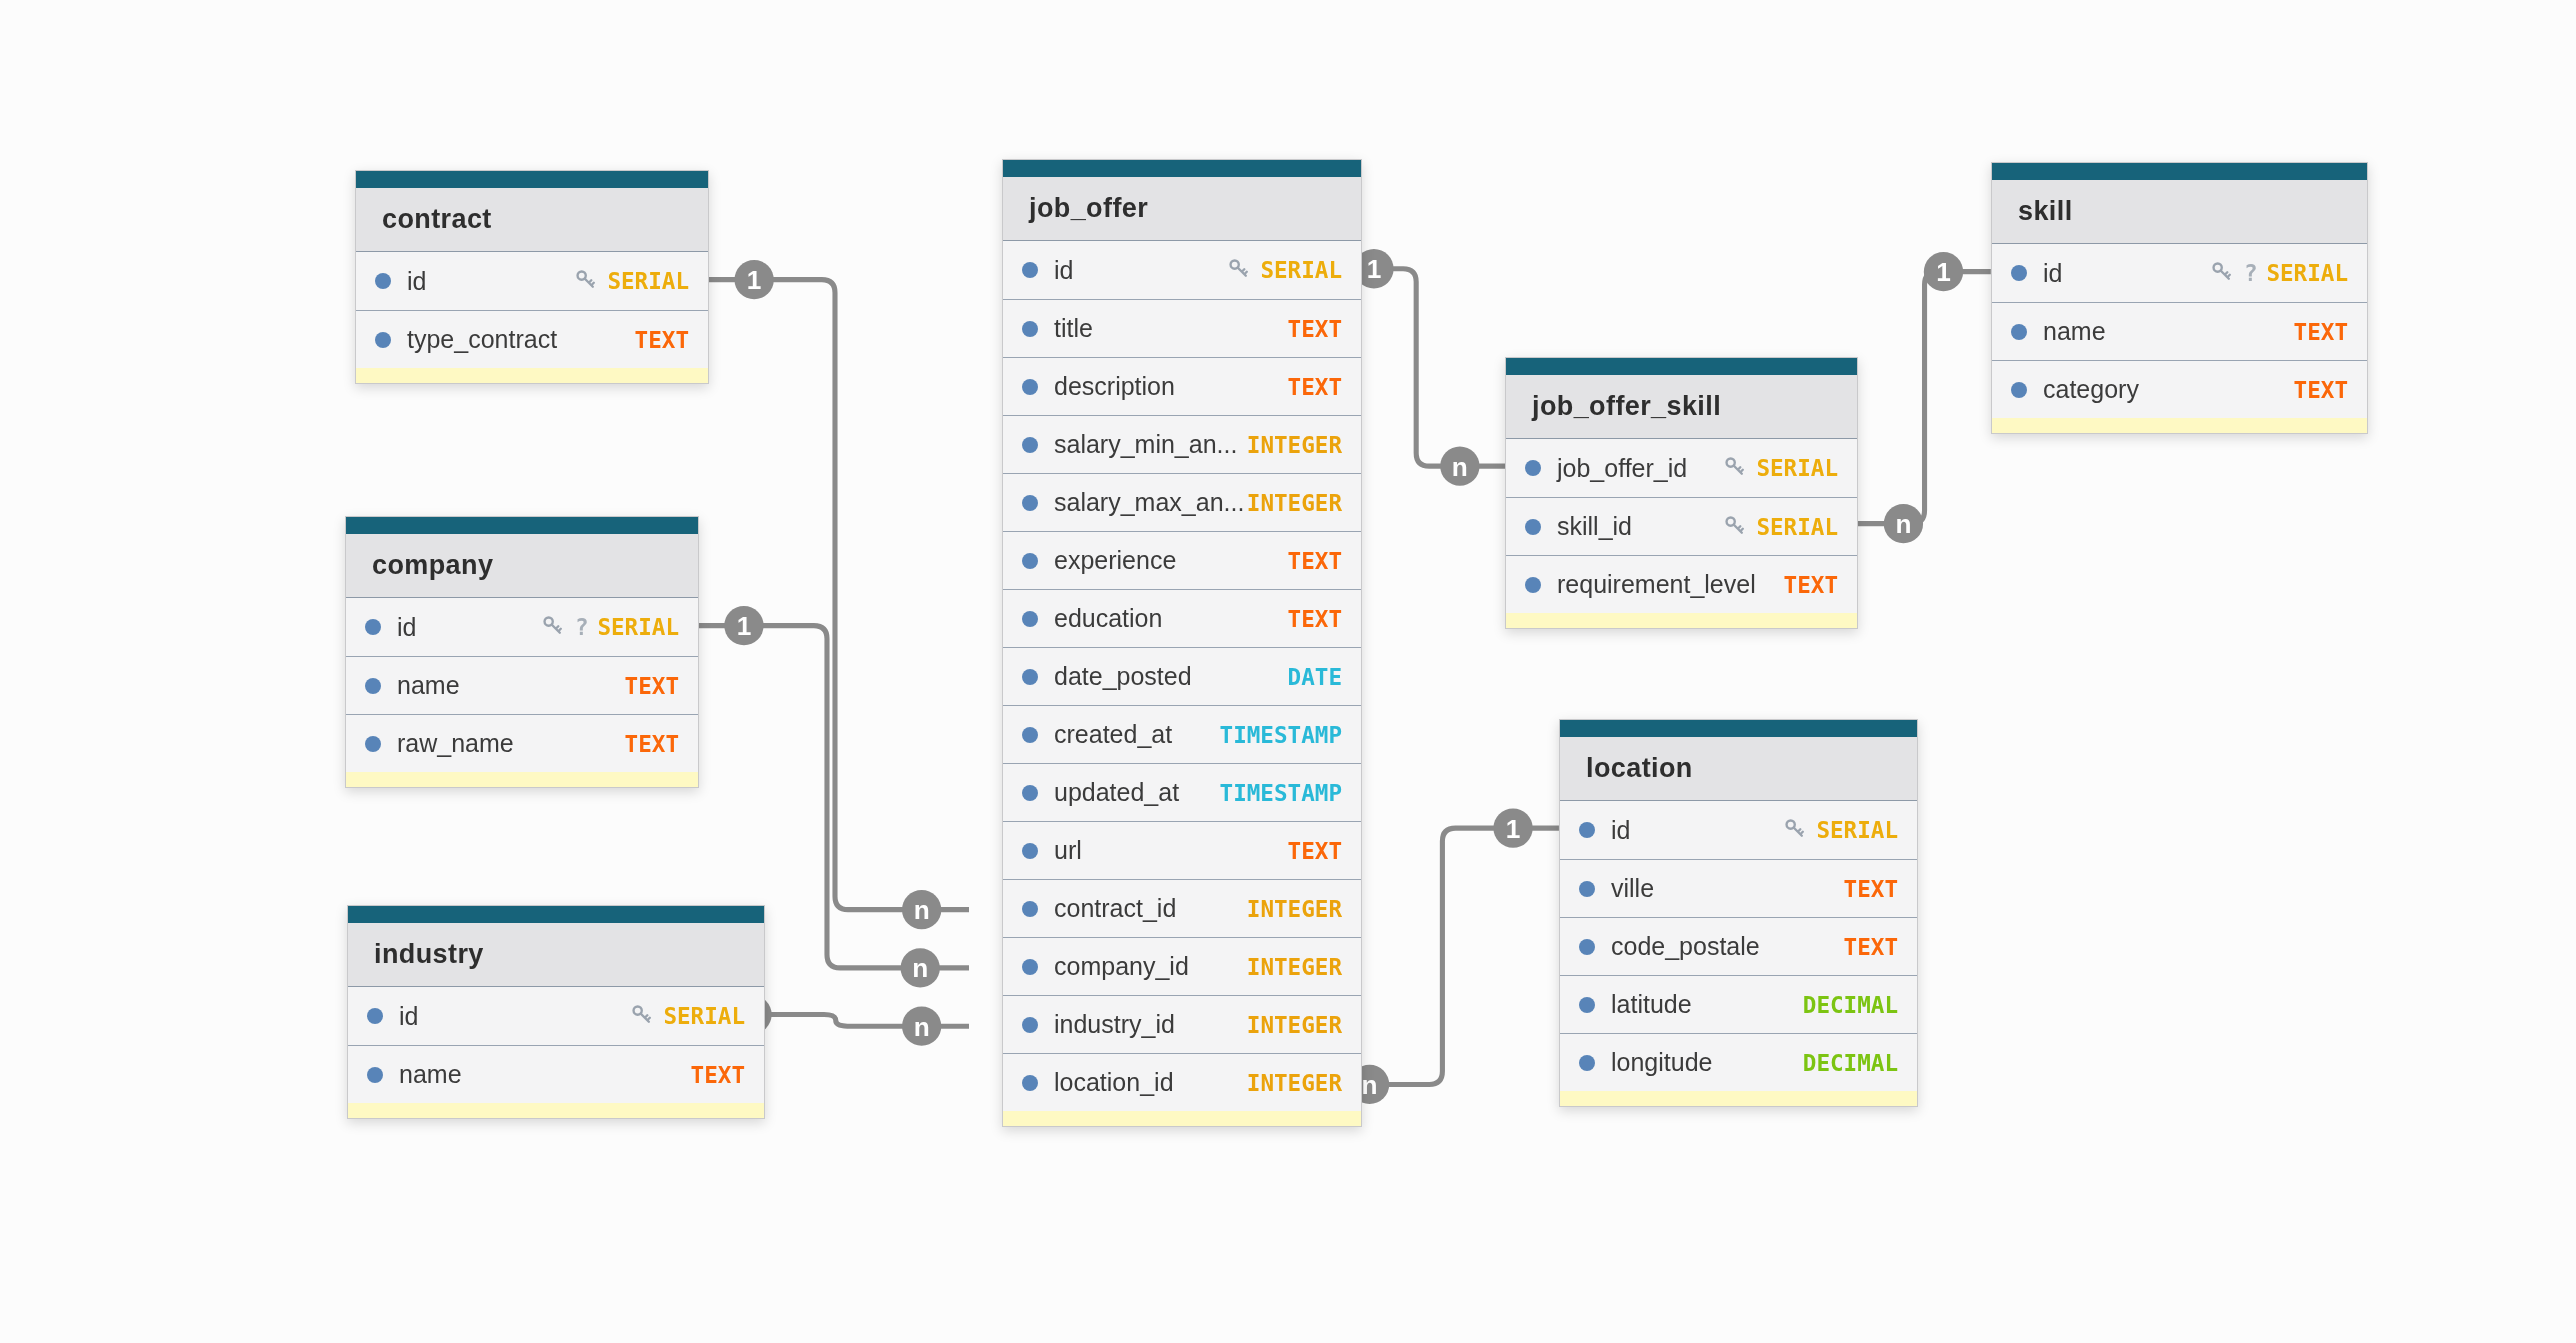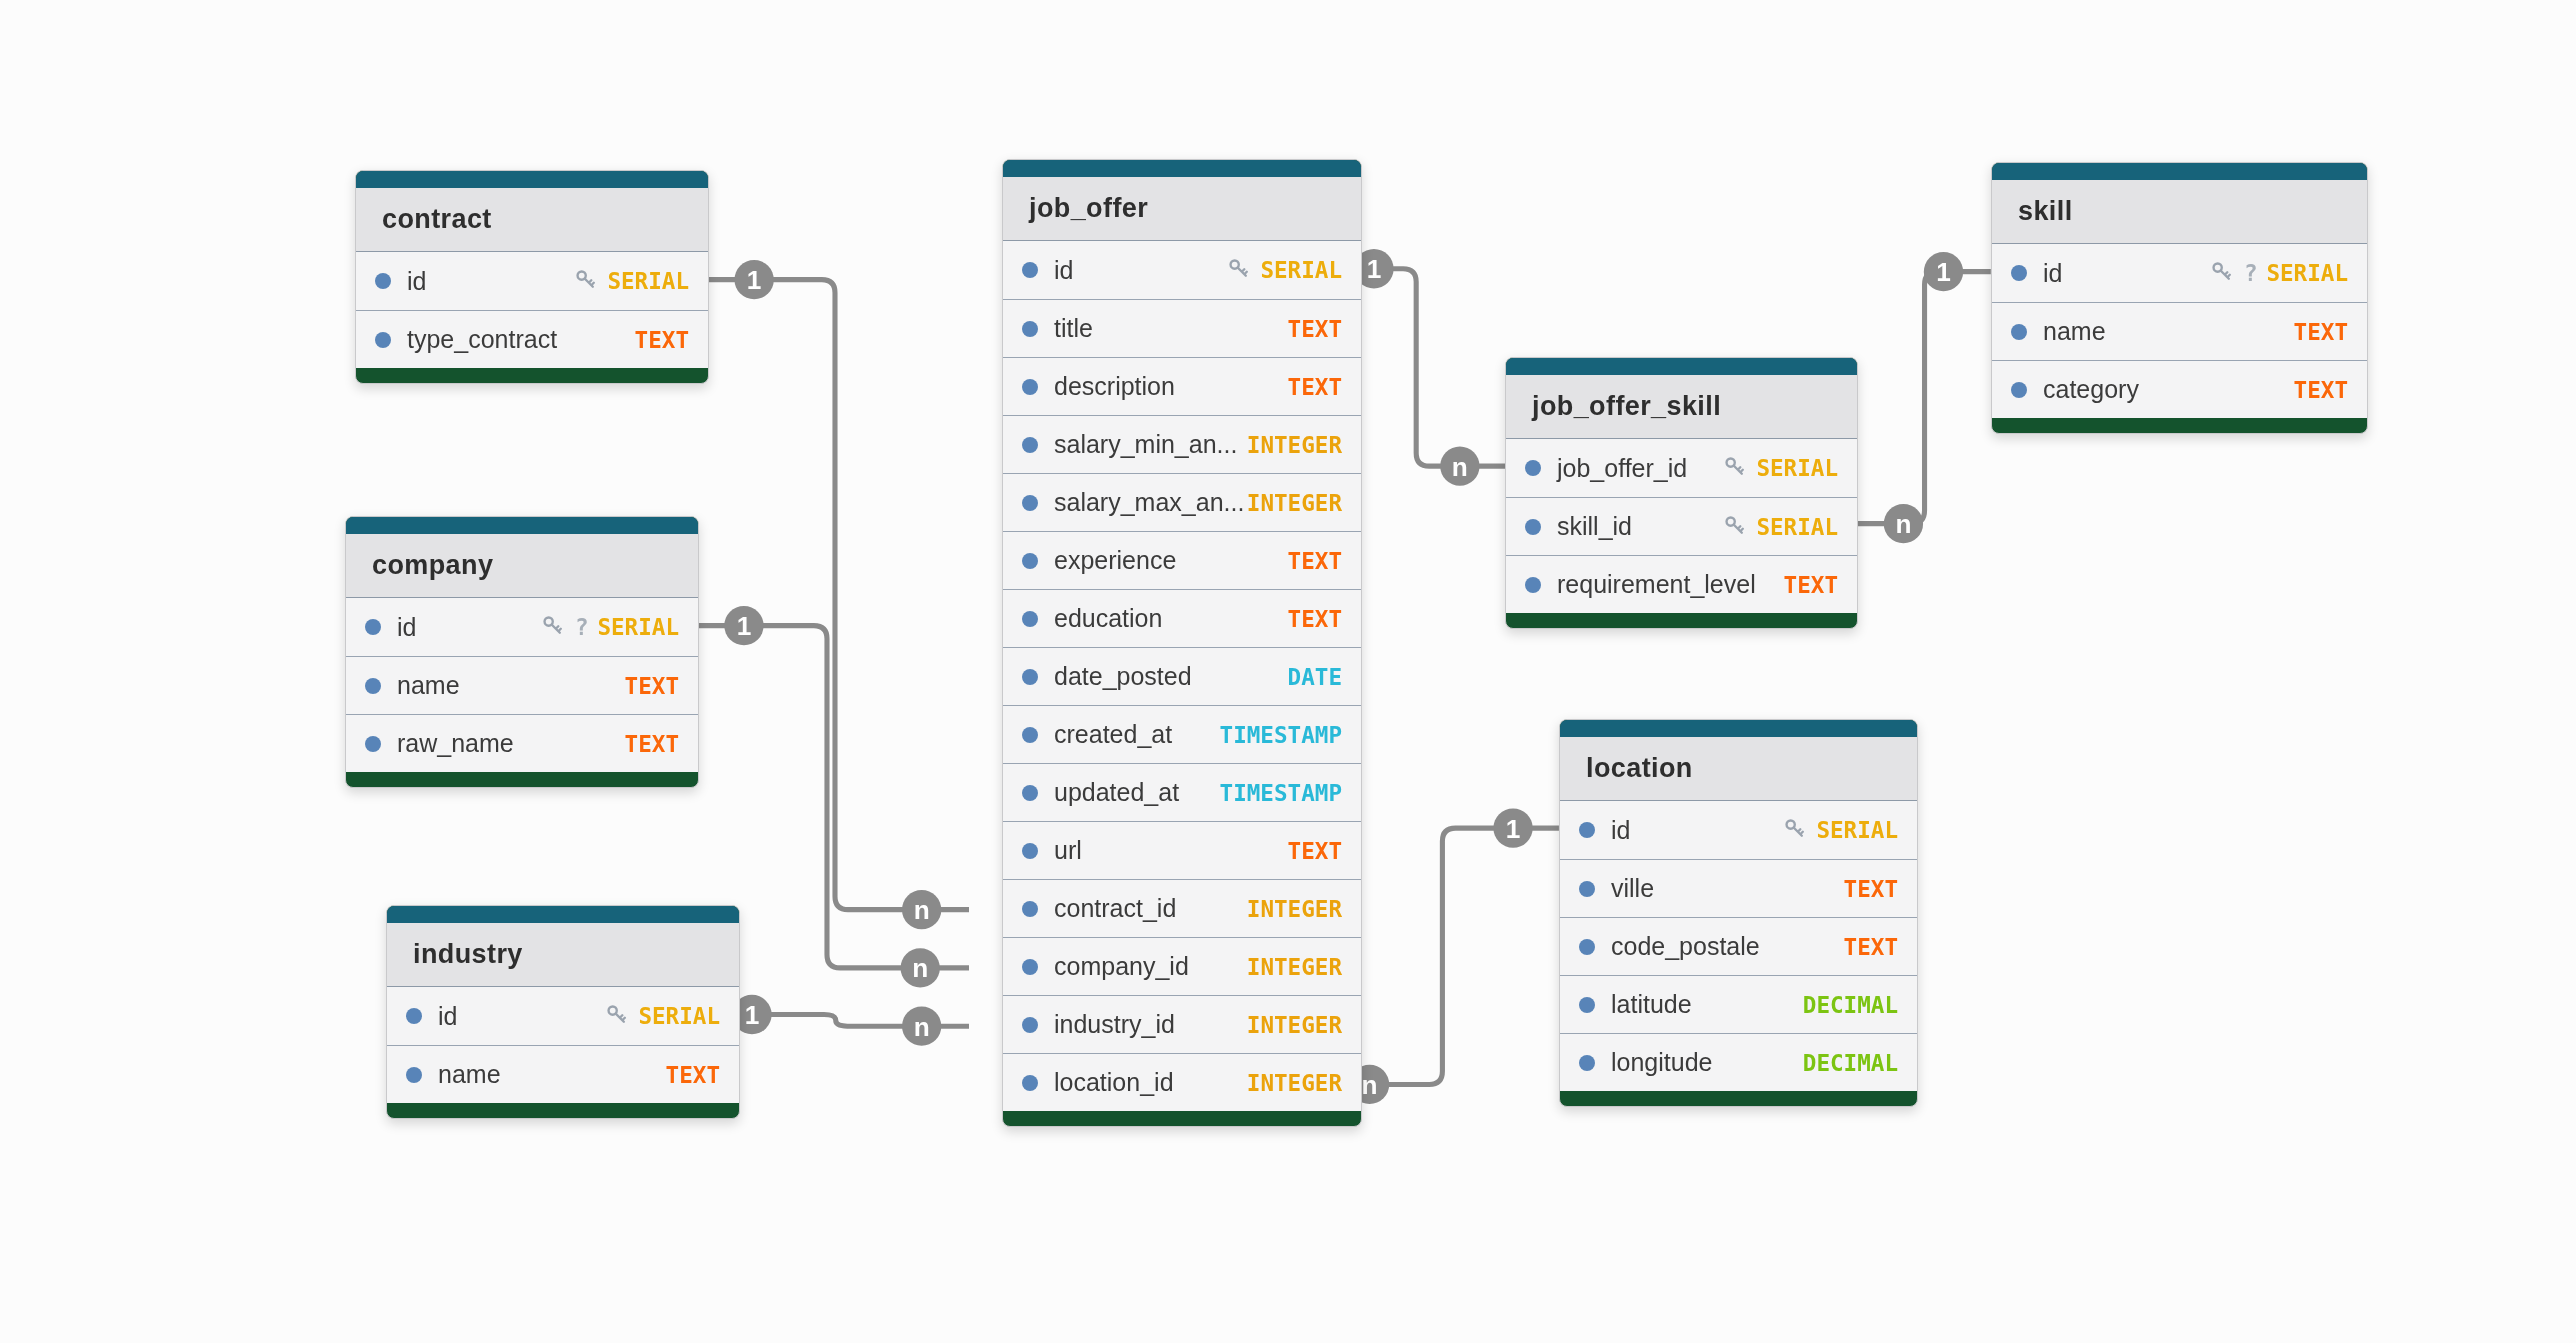--- a/index.html
+++ b/index.html
@@ -4,23 +4,23 @@
 <style>
   html,body{margin:0;padding:0;}
   body{
     width:2576px;height:1343px;position:relative;overflow:hidden;
     background:#fcfcfc;
     font-family:"Liberation Sans",sans-serif;
   }
   #wires{position:absolute;left:0;top:0;width:2576px;height:1343px;}
   .table{
     position:absolute;
-    background:#14532d;
+    background:#fef9c3;
     border:1.5px solid #c9c9cb;
-    border-radius:8px;
+    border-radius:0;
     box-shadow:0 4.4px 11.7px rgba(0,0,0,.15);
     overflow:hidden;
     box-sizing:border-box;
   }
   .teal{height:17px;background:#17637A;}
   .thead{
     height:64px;background:#e3e3e5;
     display:flex;align-items:center;
     padding:0 26px;
     border-bottom:1.5px solid #8d99a7;
@@ -158,21 +158,21 @@
     <div class="row">
       <span class="dot"></span>
       <span class="fname">raw_name</span>
       <span class="ftype">
         <span class="t-text">TEXT</span>
       </span>
     </div>
   </div>
 </div>
 
-<div class="table" style="left:347px;top:905px;width:354px;margin-left:39px;">
+<div class="table" style="left:347px;top:905px;width:418px;">
   <div class="teal"></div>
   <div class="thead">
     <span class="title">industry</span>
   </div>
   <div class="rows">
     <div class="row">
       <span class="dot"></span>
       <span class="fname">id</span>
       <span class="ftype">
         <svg class="key" width="26" height="26" viewBox="0 0 24 24">

